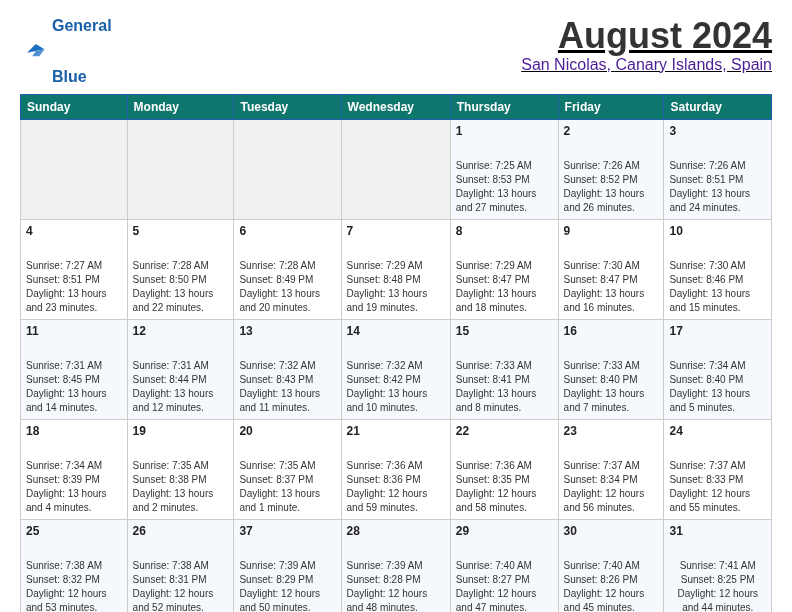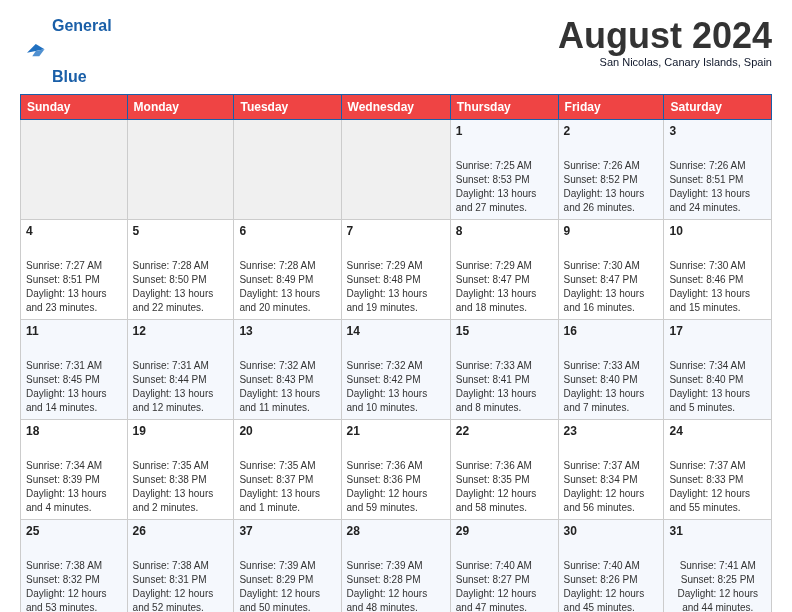--- a/index.html
+++ b/index.html
@@ -27,39 +27,40 @@
       display: flex;
       align-items: center;
       gap: 4px;
     }
     .logo-bird {
       width: 28px;
       height: 28px;
     }
     .title-block {
       text-align: right;
+      text-decoration: underline;
     }
     .main-title {
       font-size: 36px;
       font-weight: bold;
       color: #333;
       line-height: 1.1;
     }
     .subtitle {
-      font-size: 11px;
-      color: #0f172a;
+      font-size: 16px;
+      color: #4c1d95;
     }
     .calendar-table {
       width: 100%;
       border-collapse: collapse;
       flex: 1;
       font-size: 10.5px;
     }
     .calendar-table thead tr th {
-      background-color: #ef4444;
+      background-color: #0f766e;
       color: #fff;
       text-align: left;
       padding: 5px 6px;
       font-size: 12px;
       font-weight: bold;
       border: 1px solid #1a5fa8;
     }
     .calendar-table tbody tr td {
       border: 1px solid #ccc;
       padding: 4px 5px;

